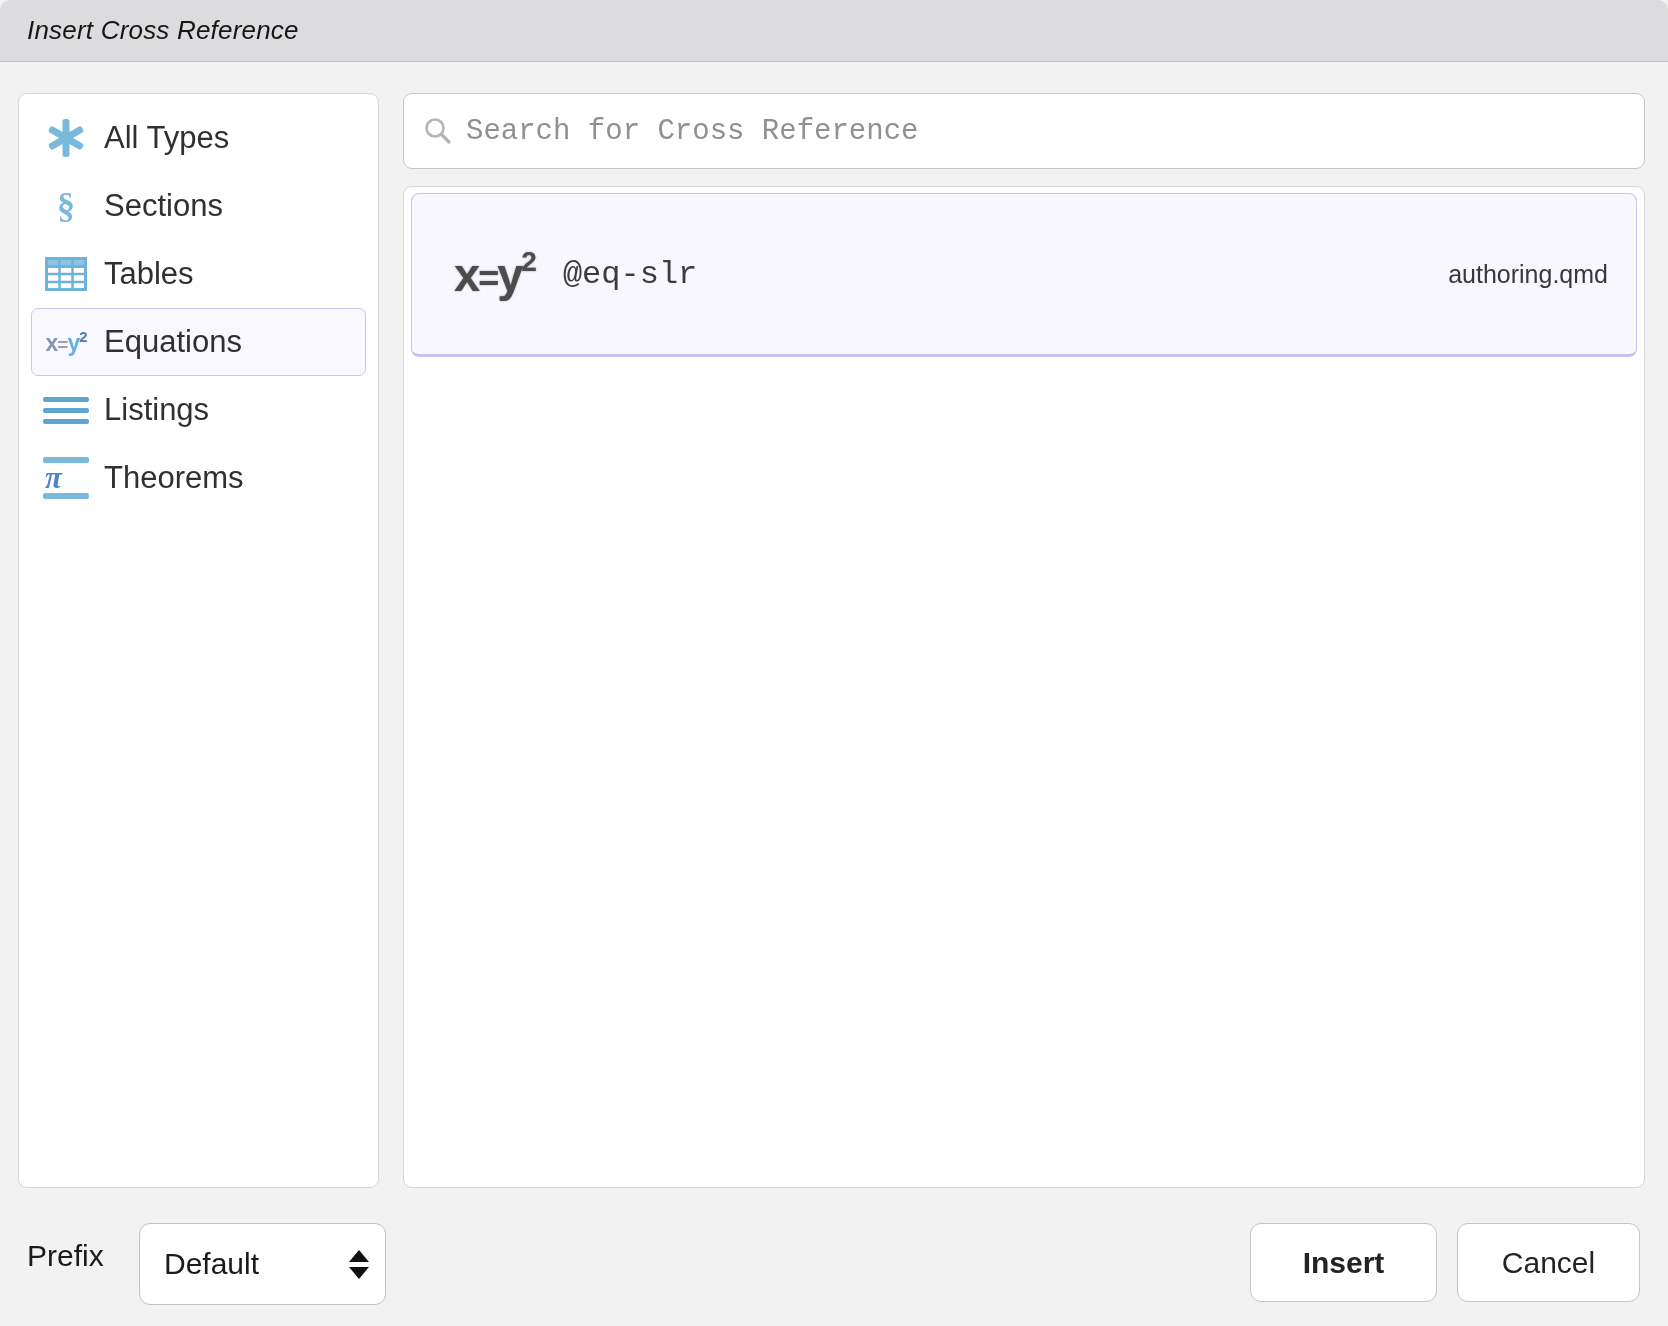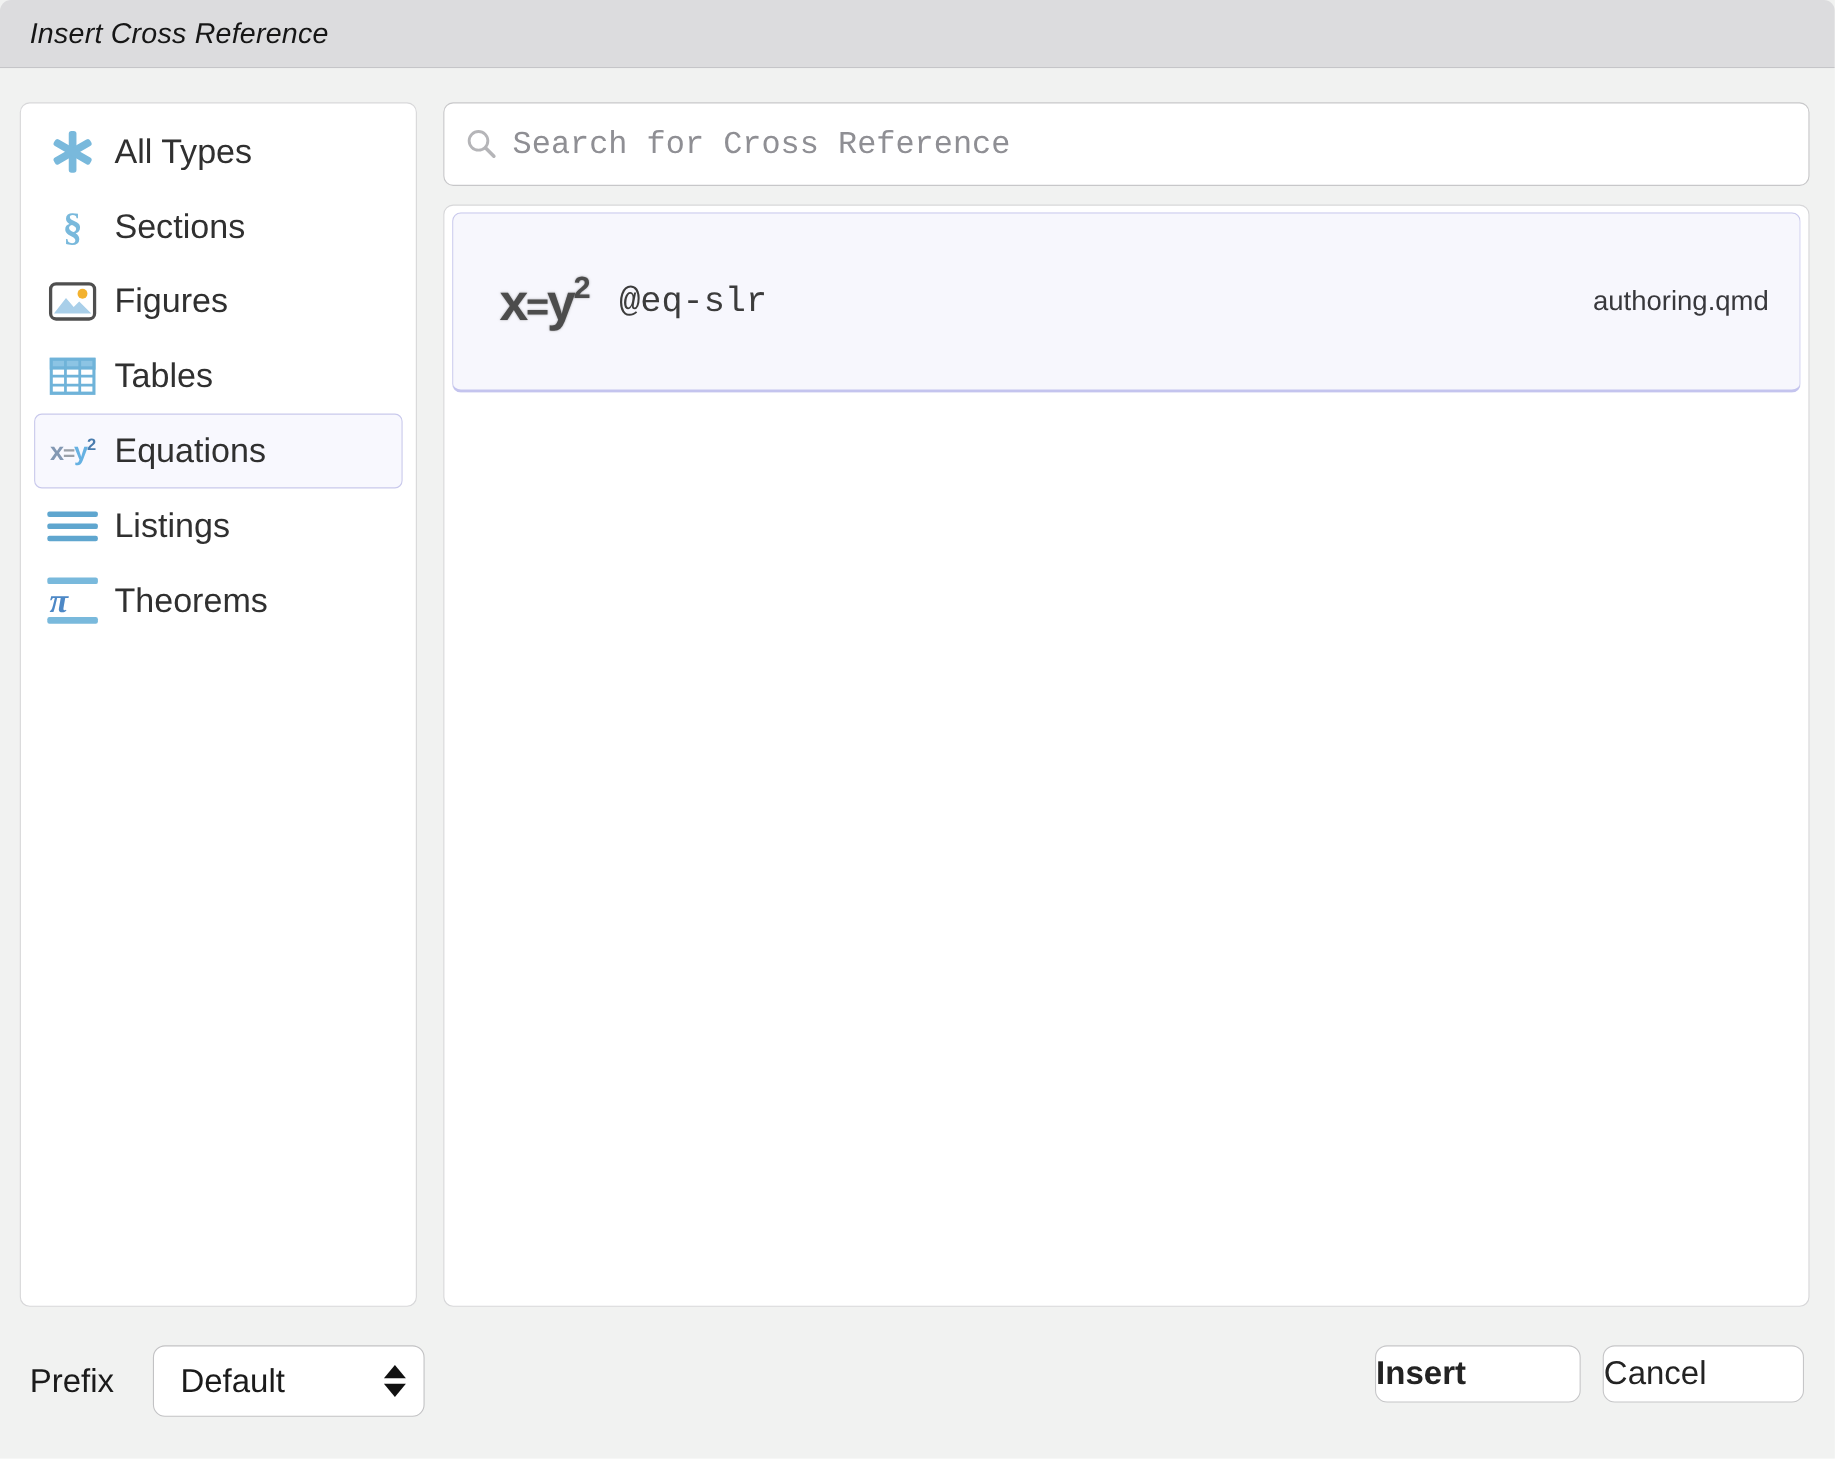--- a/index.html
+++ b/index.html
@@ -118,46 +118,46 @@
   }
   .result-file { margin-left:auto; font-size:25px; color:#38383c; }
 
   
   .prefix-label {
     position:absolute; left:27px; top:1223px; height:65px;
     display:flex; align-items:center;
     font-size:30px; color:#1b1b1b;
   }
   .prefix-select {
-    position:absolute; left:139px; top:1223px; width:247px; height:65px;
+    position:absolute; left:139px; top:1223px; width:247px; height:82px;
     background:#ffffff;
     border:1px solid #c2c2c4;
     border-radius:11px;
     display:flex; align-items:center;
     padding:0 16px 0 24px;
     font-size:30px; color:#1b1b1b;
     cursor:default;
   }
   .stepper { margin-left:auto; display:flex; flex-direction:column; gap:5px; }
   .stepper .up {
     width:0; height:0;
     border-left:10px solid transparent; border-right:10px solid transparent;
     border-bottom:12px solid #111;
   }
   .stepper .down {
     width:0; height:0;
     border-left:10px solid transparent; border-right:10px solid transparent;
     border-top:12px solid #111;
   }
   .btn {
-    position:absolute; top:1223px; height:52px;
+    position:absolute; top:1223px; height:79px;
     background:#ffffff;
     border:1px solid #c6c6c8;
     border-radius:11px;
-    display:flex; align-items:center; justify-content:flex-start;
+    display:flex; align-items:center; justify-content:center;
     font-size:30px; color:#232323;
     cursor:default;
   }
   .btn-insert { left:1250px; width:187px; font-weight:bold; }
   .btn-cancel { left:1457px; width:183px; }
 </style>
 </head>
 <body>
 
 <div class="titlebar">
@@ -179,30 +179,20 @@
     <span class="side-label">All Types</span>
   </div>
 
   <div class="side-item">
     <span class="icon-box">
       <span class="glyph-section">§</span>
     </span>
     <span class="side-label">Sections</span>
   </div>
 
-  <div class="side-item">
-    <span class="icon-box">
-      <svg width="44" height="36" viewBox="0 0 44 36">
-        <rect x="2" y="2" width="40" height="32" rx="5" fill="#ffffff" stroke="#4f4f4f" stroke-width="3"></rect>
-        <circle cx="31" cy="11" r="4.5" fill="#f3b22f"></circle>
-        <path d="M5 29 L16 15 L23 23 L28 18 L39 29 Z" fill="#a9cfe9"></path>
-      </svg>
-    </span>
-    <span class="side-label">Figures</span>
-  </div>
 
   <div class="side-item">
     <span class="icon-box">
       <svg width="42" height="34" viewBox="0 0 42 34">
         <rect x="1.5" y="1.5" width="39" height="31" fill="#ffffff" stroke="#6fb3d9" stroke-width="3"></rect>
         <rect x="1.5" y="1.5" width="39" height="8" fill="#8cc4e4" stroke="#6fb3d9" stroke-width="3"></rect>
         <line x1="14.5" y1="2" x2="14.5" y2="32" stroke="#6fb3d9" stroke-width="2.5"></line>
         <line x1="27.5" y1="2" x2="27.5" y2="32" stroke="#6fb3d9" stroke-width="2.5"></line>
         <line x1="2" y1="17" x2="40" y2="17" stroke="#6fb3d9" stroke-width="2.5"></line>
         <line x1="2" y1="25" x2="40" y2="25" stroke="#6fb3d9" stroke-width="2.5"></line>

